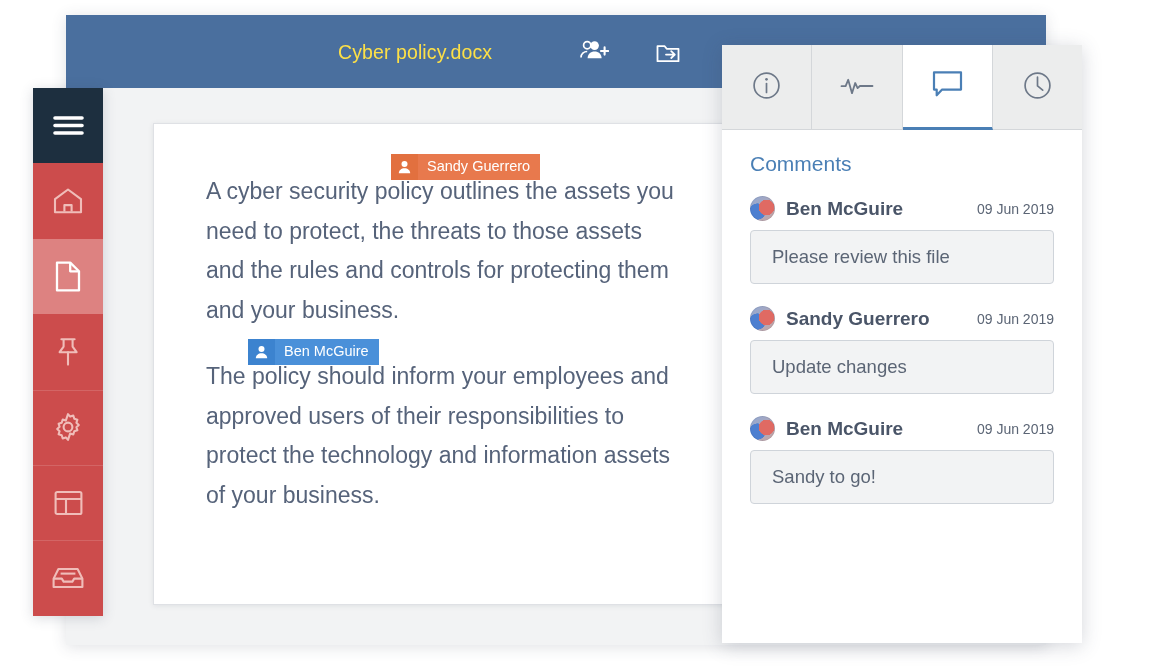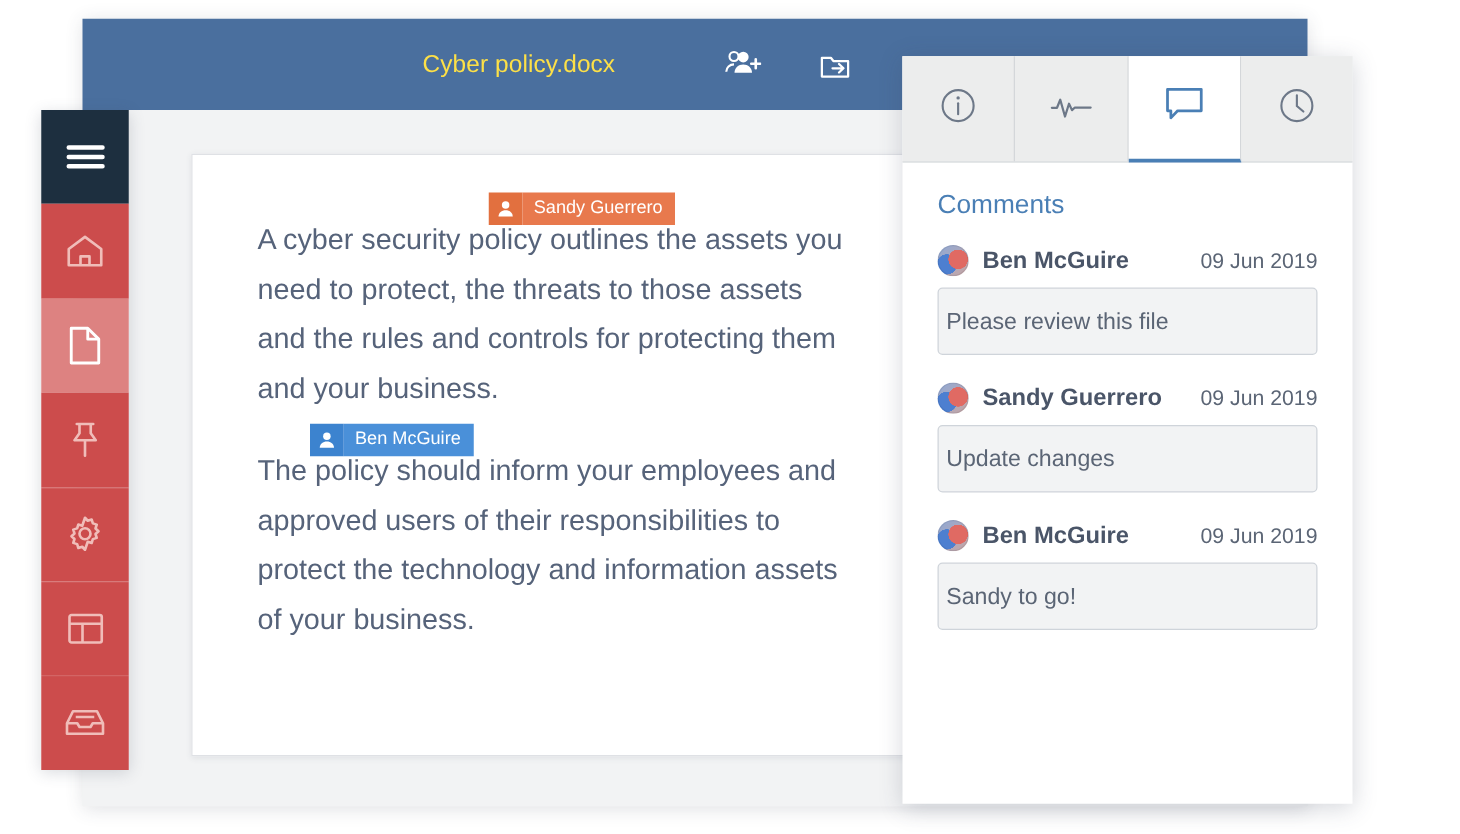--- a/index.html
+++ b/index.html
@@ -220,29 +220,29 @@
   }
   .cmt-author {
     color: #4a5568;
     font-size: 19px;
     font-weight: bold;
     flex: 1 1 auto;
     white-space: nowrap;
   }
   .cmt-date {
     color: #5b6575;
-    font-size: 17px;
+    font-size: 14px;
     white-space: nowrap;
   }
 
   .comment-box {
     background: #f2f3f4;
     border: 1px solid #cfd4da;
     border-radius: 4px;
-    padding: 15px 6px;
+    padding: 15px 21px;
     color: #5b6575;
     font-size: 18.5px;
     margin-bottom: 22px;
   }
 </style>
 </head>
 <body>
 
 <div id="stage">
 

